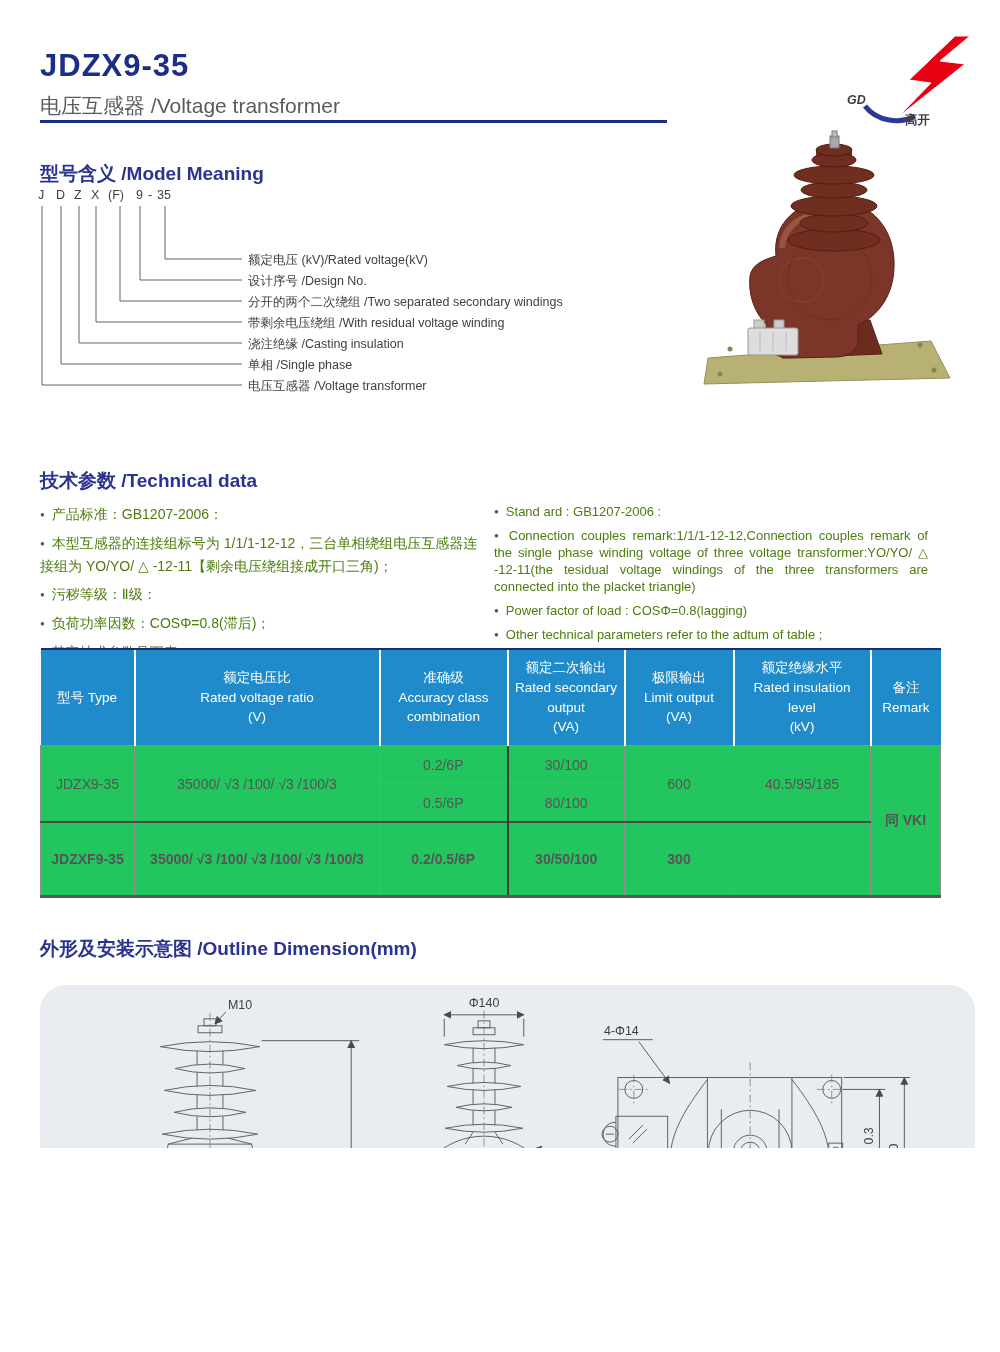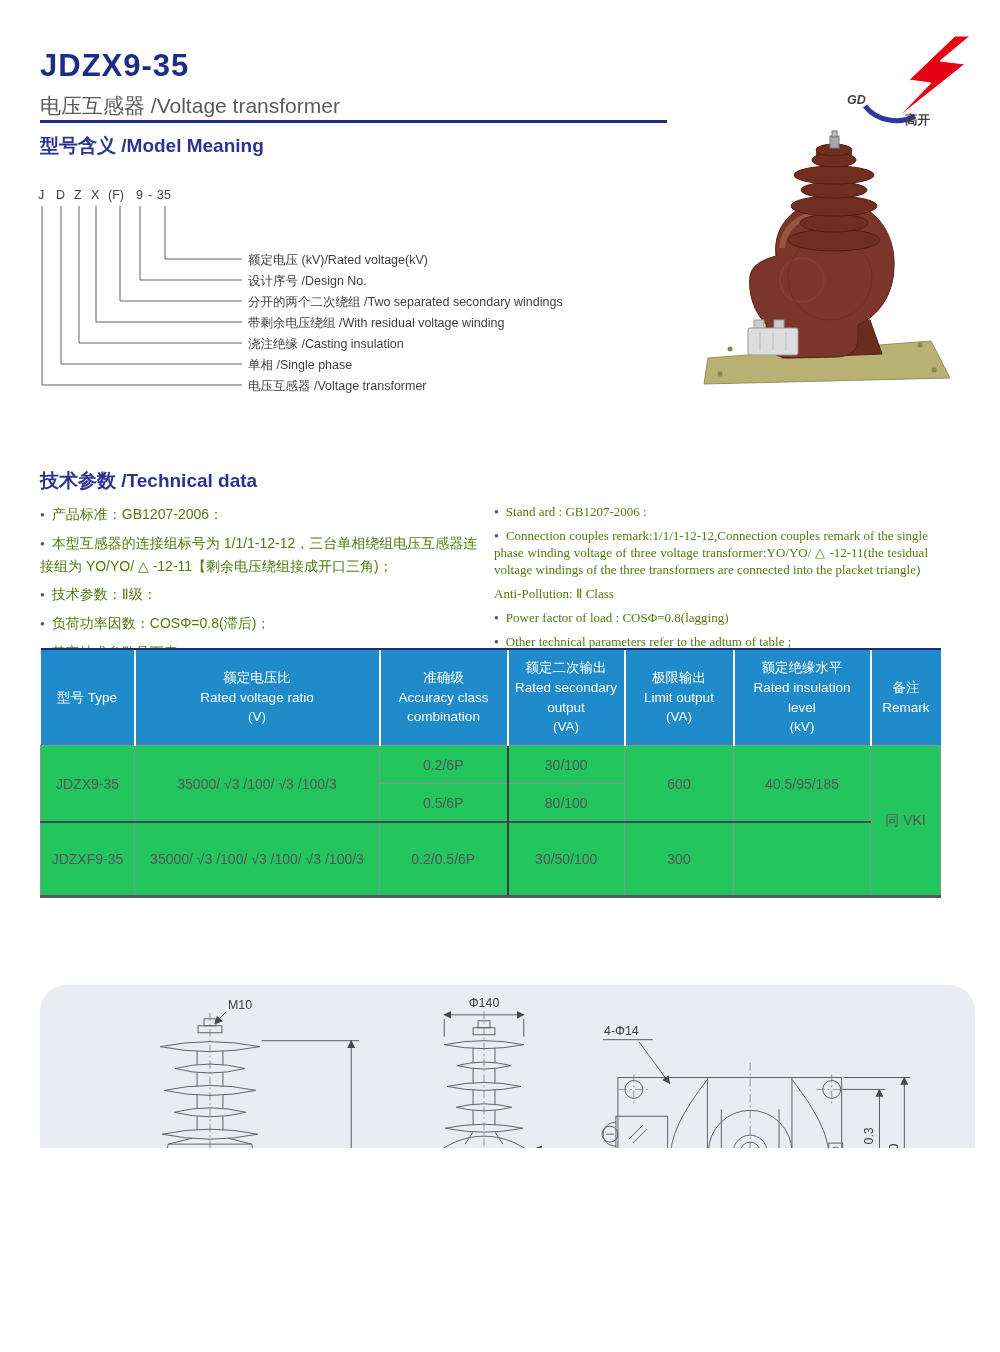--- a/index.html
+++ b/index.html
@@ -5,46 +5,46 @@
   html,body{margin:0;padding:0;background:#ffffff;}
   .page{position:relative;width:1000px;height:1148px;background:#fff;overflow:hidden;
         font-family:"Liberation Sans",sans-serif;color:#58595b;}
   .abs{position:absolute;}
   
   .title{left:40px;top:48px;font-size:31px;font-weight:bold;color:#1c2d85;letter-spacing:1px;}
   .subtitle{left:40px;top:92px;font-size:21px;color:#595a5c;}
   .rule{left:40px;top:120px;width:627px;height:3px;background:#1c2d85;}
   
   .sect{font-size:19px;font-weight:600;color:#2a3390;}
-  .h-model{left:40px;top:133px;}
+  .h-model{left:40px;top:161px;}
   .h-tech{left:40px;top:468px;}
   .h-outline{left:40px;top:936px;}
   
   .bullets{font-size:14px;line-height:22px;color:#4d7c0f;}
   .bullets p{margin:0 0 6px 0;}
   .bullets p.dot::before{content:"●";font-size:8px;vertical-align:2px;margin-right:7px;color:#58595b;}
   .b-left{left:40px;top:503px;width:442px;}
   .b-right{left:494px;top:503px;width:450px;font-size:13px;line-height:17px;}
-  .b-right p{margin:0 16px 7px 0;font-family:Liberation Serif, serif;}
+  .b-right p{margin:0 16px 7px 0;}
   .b-right p.just{text-align:justify;}
   
   .tblwrap{left:40px;top:648px;width:900px;}
   table.spec{border-collapse:collapse;table-layout:fixed;width:900px;}
   .spec th{background:#1f8bca;color:#fff;font-weight:normal;font-size:13.5px;line-height:1.45;
            white-space:pre-line;vertical-align:middle;text-align:center;height:95px;
            border-top:2px solid #1e2a78;padding:0 2px;}
   .spec th + th{border-left:2px solid #fff;}
   .spec td{background:#22c55e;border:1px solid #8f8f8f;font-size:14px;color:#555;
            text-align:center;vertical-align:middle;padding:0 3px;white-space:nowrap;}
   .spec tr.r1 td{height:37px;}
   .spec tr.r2 td{height:37px;}
   .spec tr.r3 td{height:72px;}
   .spec td.out{border-left:2px solid #3c3c3c;}
   .spec tr.r3 td{border-top:2px solid #4a4a4a;}
-  .spec tr.r3 td, .spec td.rem{border-bottom:3px solid #58585a;}
+  .spec tr.r3 td, .spec td.rem{border-bottom:3px solid #58585a;font-weight:bold;}
   
   .draw{left:40px;top:985px;width:935px;height:360px;background:#e9edf2;border-radius:26px;}
   .draw svg{position:absolute;top:0;}
   svg text{font-family:"Liberation Sans",sans-serif;font-size:12.5px;fill:#3f3f3f;}
   .ln{stroke:#5f6367;stroke-width:1;fill:none;}
   .dash{stroke:#7a7e83;stroke-width:0.8;fill:none;stroke-dasharray:8 3 2 3;}
   .dim{stroke:#4a4a4a;stroke-width:0.9;fill:none;}
 </style>
 </head>
 <body>
@@ -135,29 +135,28 @@
       <text x="212" y="187">单相 /Single phase</text>
       <text x="212" y="208">电压互感器 /Voltage transformer</text>
     </g>
   </svg>
 
   <div class="abs sect h-tech">技术参数 /Technical data</div>
 
   <div class="abs bullets b-left">
     <p class="dot">产品标准：GB1207-2006：</p>
     <p class="dot">本型互感器的连接组标号为 1/1/1-12-12，三台单相绕组电压互感器连接组为 YO/YO/ △ -12-11【剩余电压绕组接成开口三角)；</p>
-    <p class="dot">技术参数：Ⅱ级：</p>
+    <p class="dot">污秽等级：Ⅱ级：</p>
     <p class="dot">负荷功率因数：COSΦ=0.8(滞后)；</p>
     <p class="dot">其它技术参数见下表：</p>
   </div>
 
   <div class="abs bullets b-right">
     <p class="dot">Stand ard : GB1207-2006 :</p>
     <p class="dot just">Connection couples remark:1/1/1-12-12,Connection couples remark of the single phase winding voltage of three voltage transformer:YO/YO/ △ -12-11(the tesidual voltage windings of the three transformers are connected into the placket triangle)</p>
-    <p>Anti-Pollution: Ⅱ Class</p>
     <p class="dot">Power factor of load : COSΦ=0.8(lagging)</p>
     <p class="dot">Other technical parameters refer to the adtum of table ;</p>
   </div>
 
   <div class="abs tblwrap">
     <table class="spec">
       <colgroup>
         <col style="width:94px">
           <col style="width:245px">
           <col style="width:128px">
@@ -207,20 +206,21 @@
         <td>35000/ √3 /100/ √3 /100/ √3 /100/3</td>
         <td>0.2/0.5/6P</td>
         <td class="out">30/50/100</td>
         <td>300</td>
         <td></td>
       </tr>
     </tbody>
       </table>
   </div>
 
+  <div class="abs sect h-outline">外形及安装示意图 /Outline Dimension(mm)</div>
 
   <div class="abs draw">
 
     <svg style="left:0;" width="340" height="360" viewBox="0 0 340 362">
       <defs>
         <marker id="mA" viewBox="0 0 10 10" refX="9" refY="5" markerWidth="9" markerHeight="9" orient="auto-start-reverse">
           <path d="M0,0 L10,5 L0,10 z" fill="#4a4a4a"></path>
         </marker>
       </defs>
       <line class="dash" x1="170" y1="28" x2="170" y2="352"></line>

